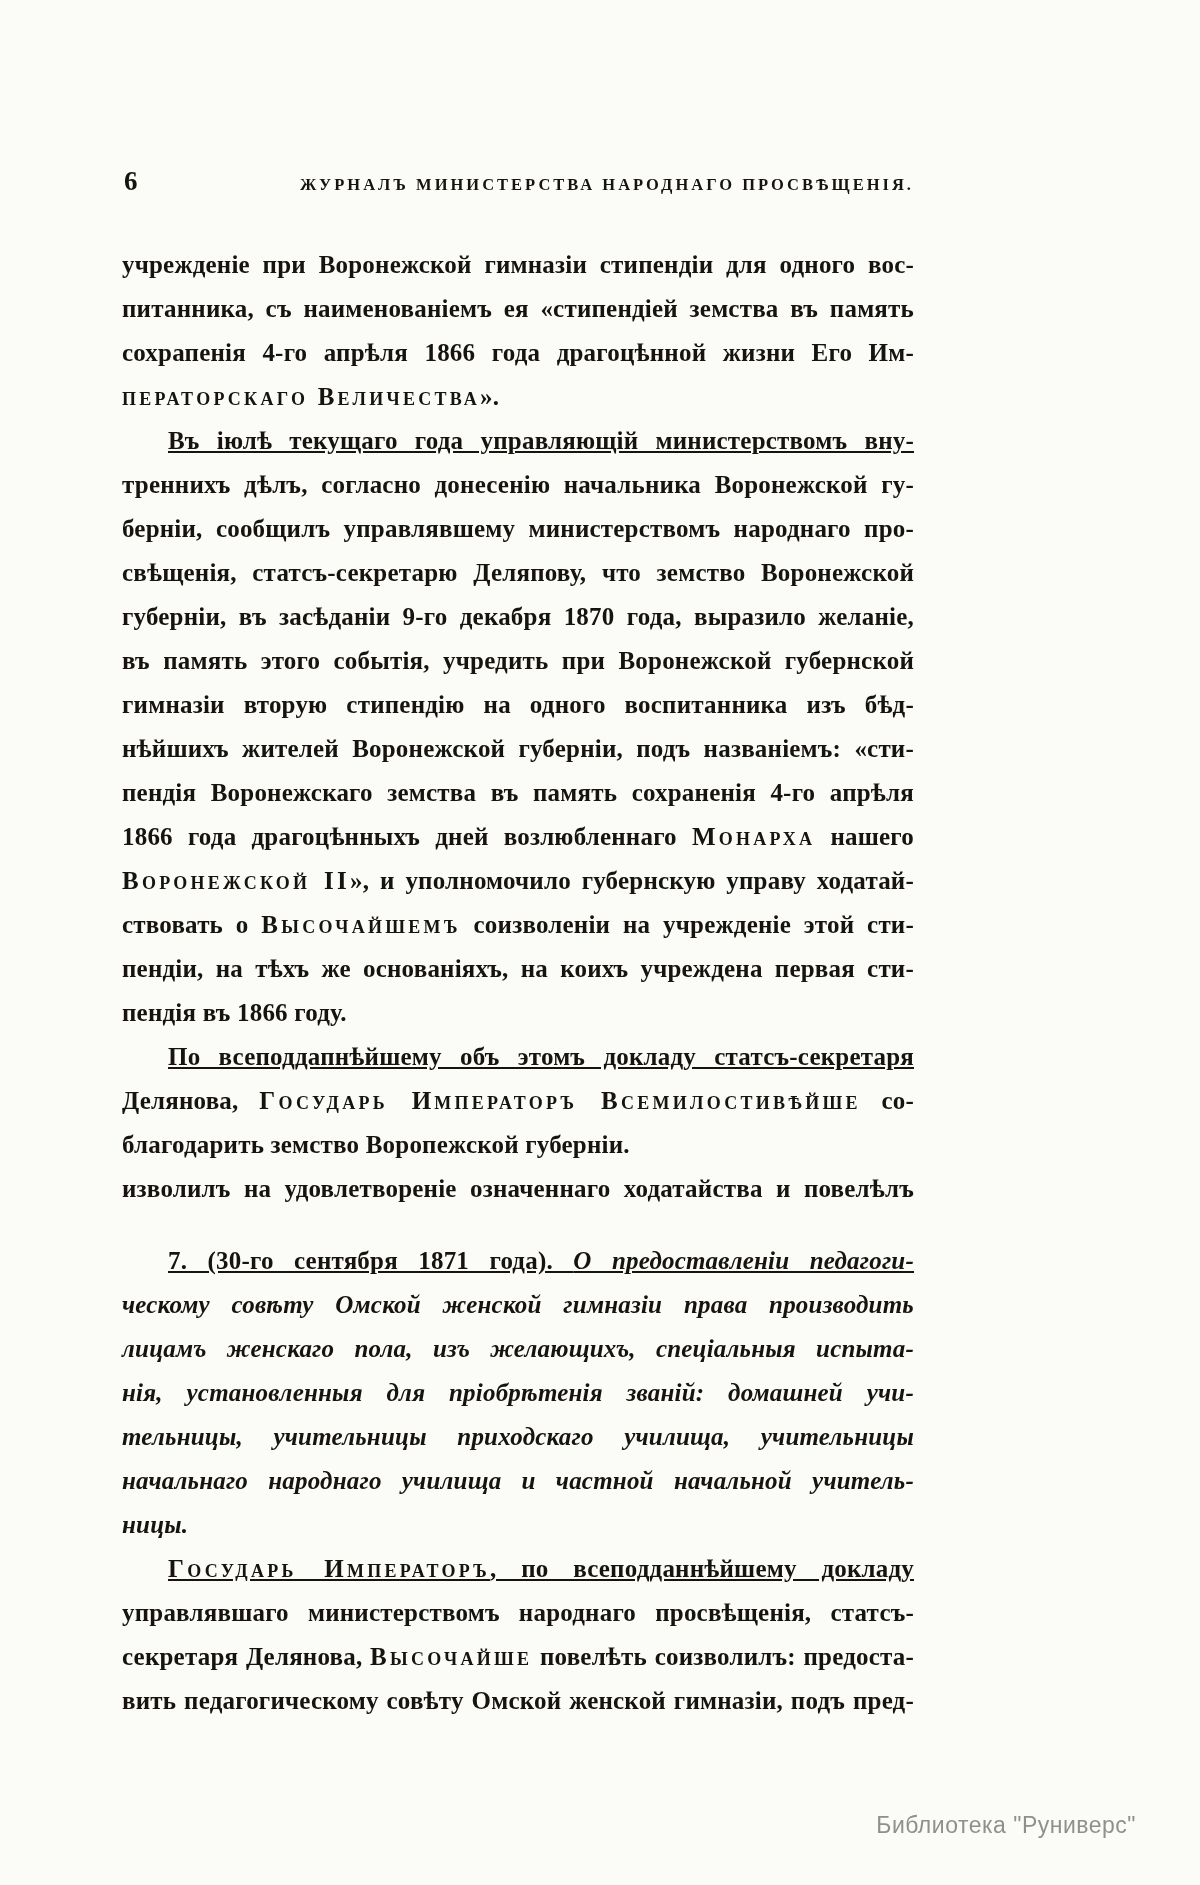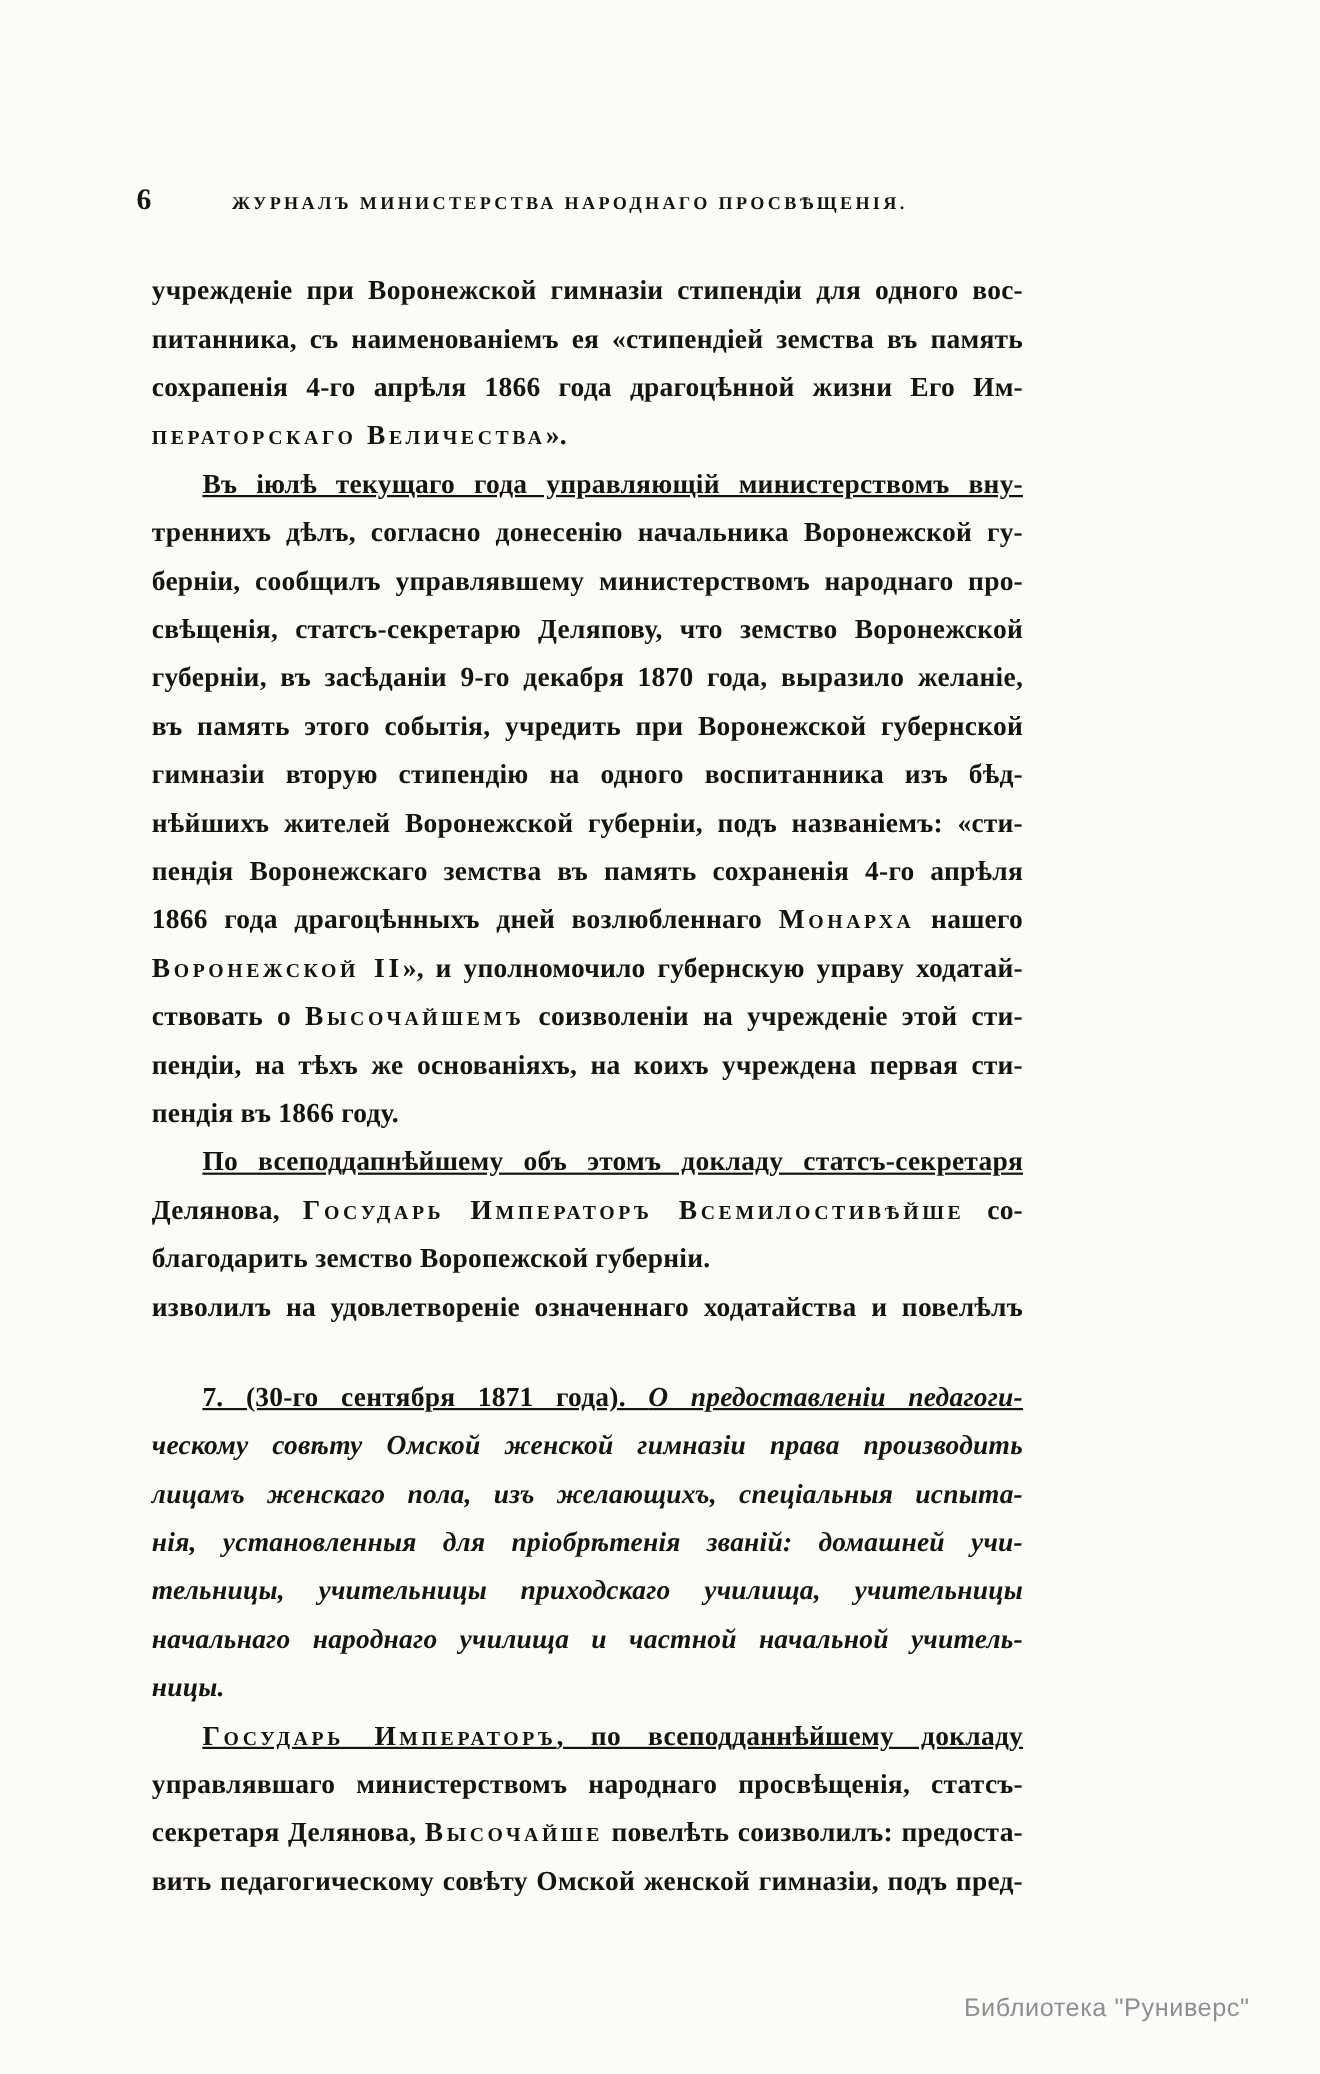--- a/index.html
+++ b/index.html
@@ -24,37 +24,37 @@
     height: 30px;
   }
   .page-number {
     position: absolute;
     left: 2px;
     top: -6px;
     font-size: 27px;
     font-weight: 700;
   }
   .header-title {
-    text-align: center;
+    text-align: right;
     font-size: 16.5px;
     font-weight: 700;
     letter-spacing: 3px;
     padding-top: 3px;
   }
   .page-text {
     position: absolute;
     top: 243px;
-    left: 138px;
+    left: 122px;
     width: 792px;
     font-size: 25px;
     font-weight: 700;
     letter-spacing: 0.2px;
   }
   .para { margin: 0; }
-  .para.gap { margin-top: 38px; }
+  .para.gap { margin-top: 28px; }
   .line {
     line-height: 44px;
     text-align: justify;
     text-align-last: justify;
     white-space: normal;
   }
   .line.last { text-align-last: left; }
   .para.indent .line.first { text-indent: 46px; text-decoration: underline; }
   .seg-n { }
   .seg-sc {

